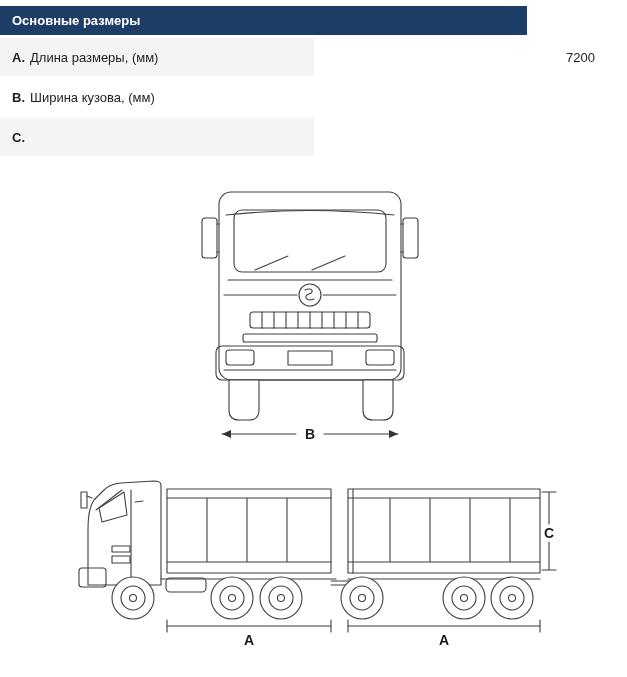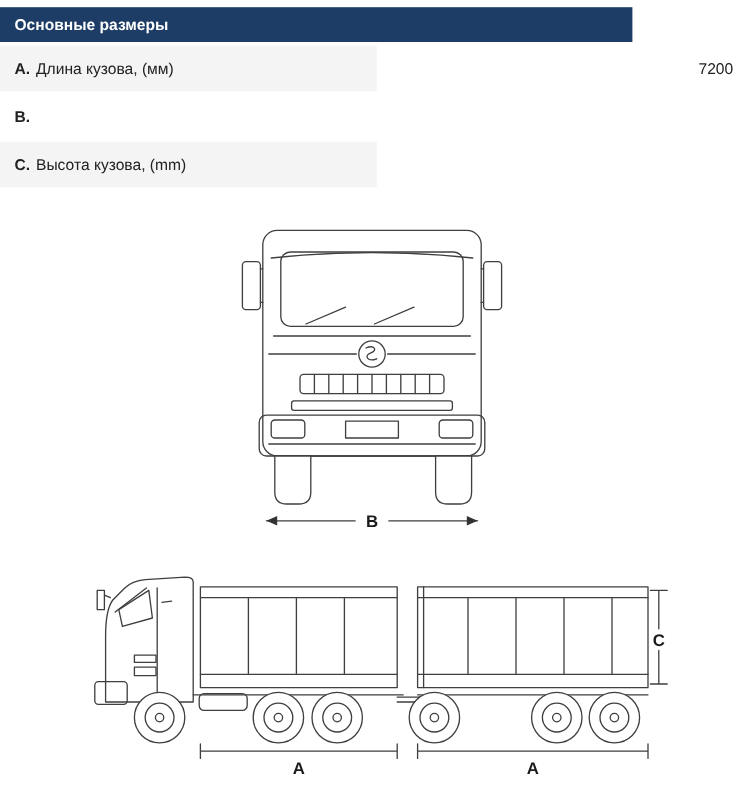--- a/index.html
+++ b/index.html
@@ -36,21 +36,21 @@
     padding-left: 12px;
     box-sizing: border-box;
     font-size: 13px;
   }
   .spec-row.alt .label-cell { background: #f4f4f5; }
   .value-cell {
     flex: 1;
     display: flex;
     align-items: center;
     justify-content: flex-end;
-    padding-right: 16px;
+    padding-right: 32px;
     font-size: 13px;
     background: #ffffff;
   }
   .letter { font-weight: bold; margin-right: 5px; }
 
   .diagram-wrap { margin-top: 0; }
   svg { display: block; }
   .line-art { stroke: #3f3f3f; stroke-width: 1.1; fill: none; stroke-linejoin: round; stroke-linecap: round; }
   .fill-white { fill: #ffffff; }
   .dim-text {
@@ -69,33 +69,33 @@
 <div class="page">
 
   <div class="section-header">
     <span>Основные размеры</span>
   </div>
 
   <div class="spec-table">
     <div class="spec-row alt">
       <div class="label-cell">
         <span class="letter">A.</span>
-        <span>Длина кузова, (мм)</span>
+        <span>Длина размеры, (мм)</span>
       </div>
       <div class="value-cell">7200</div>
     </div>
     <div class="spec-row">
       <div class="label-cell">
         <span class="letter">B.</span>
+        <span>Ширина кузова, (мм)</span>
       </div>
     </div>
     <div class="spec-row alt">
       <div class="label-cell">
         <span class="letter">C.</span>
-        <span>Высота кузова, (mm)</span>
       </div>
     </div>
   </div>
 
   <div class="diagram-wrap">
     <svg width="627" height="500" viewBox="0 0 627 500">
 
       <g class="line-art">
 
         <rect x="219" y="34" width="182" height="188" rx="12"></rect>

